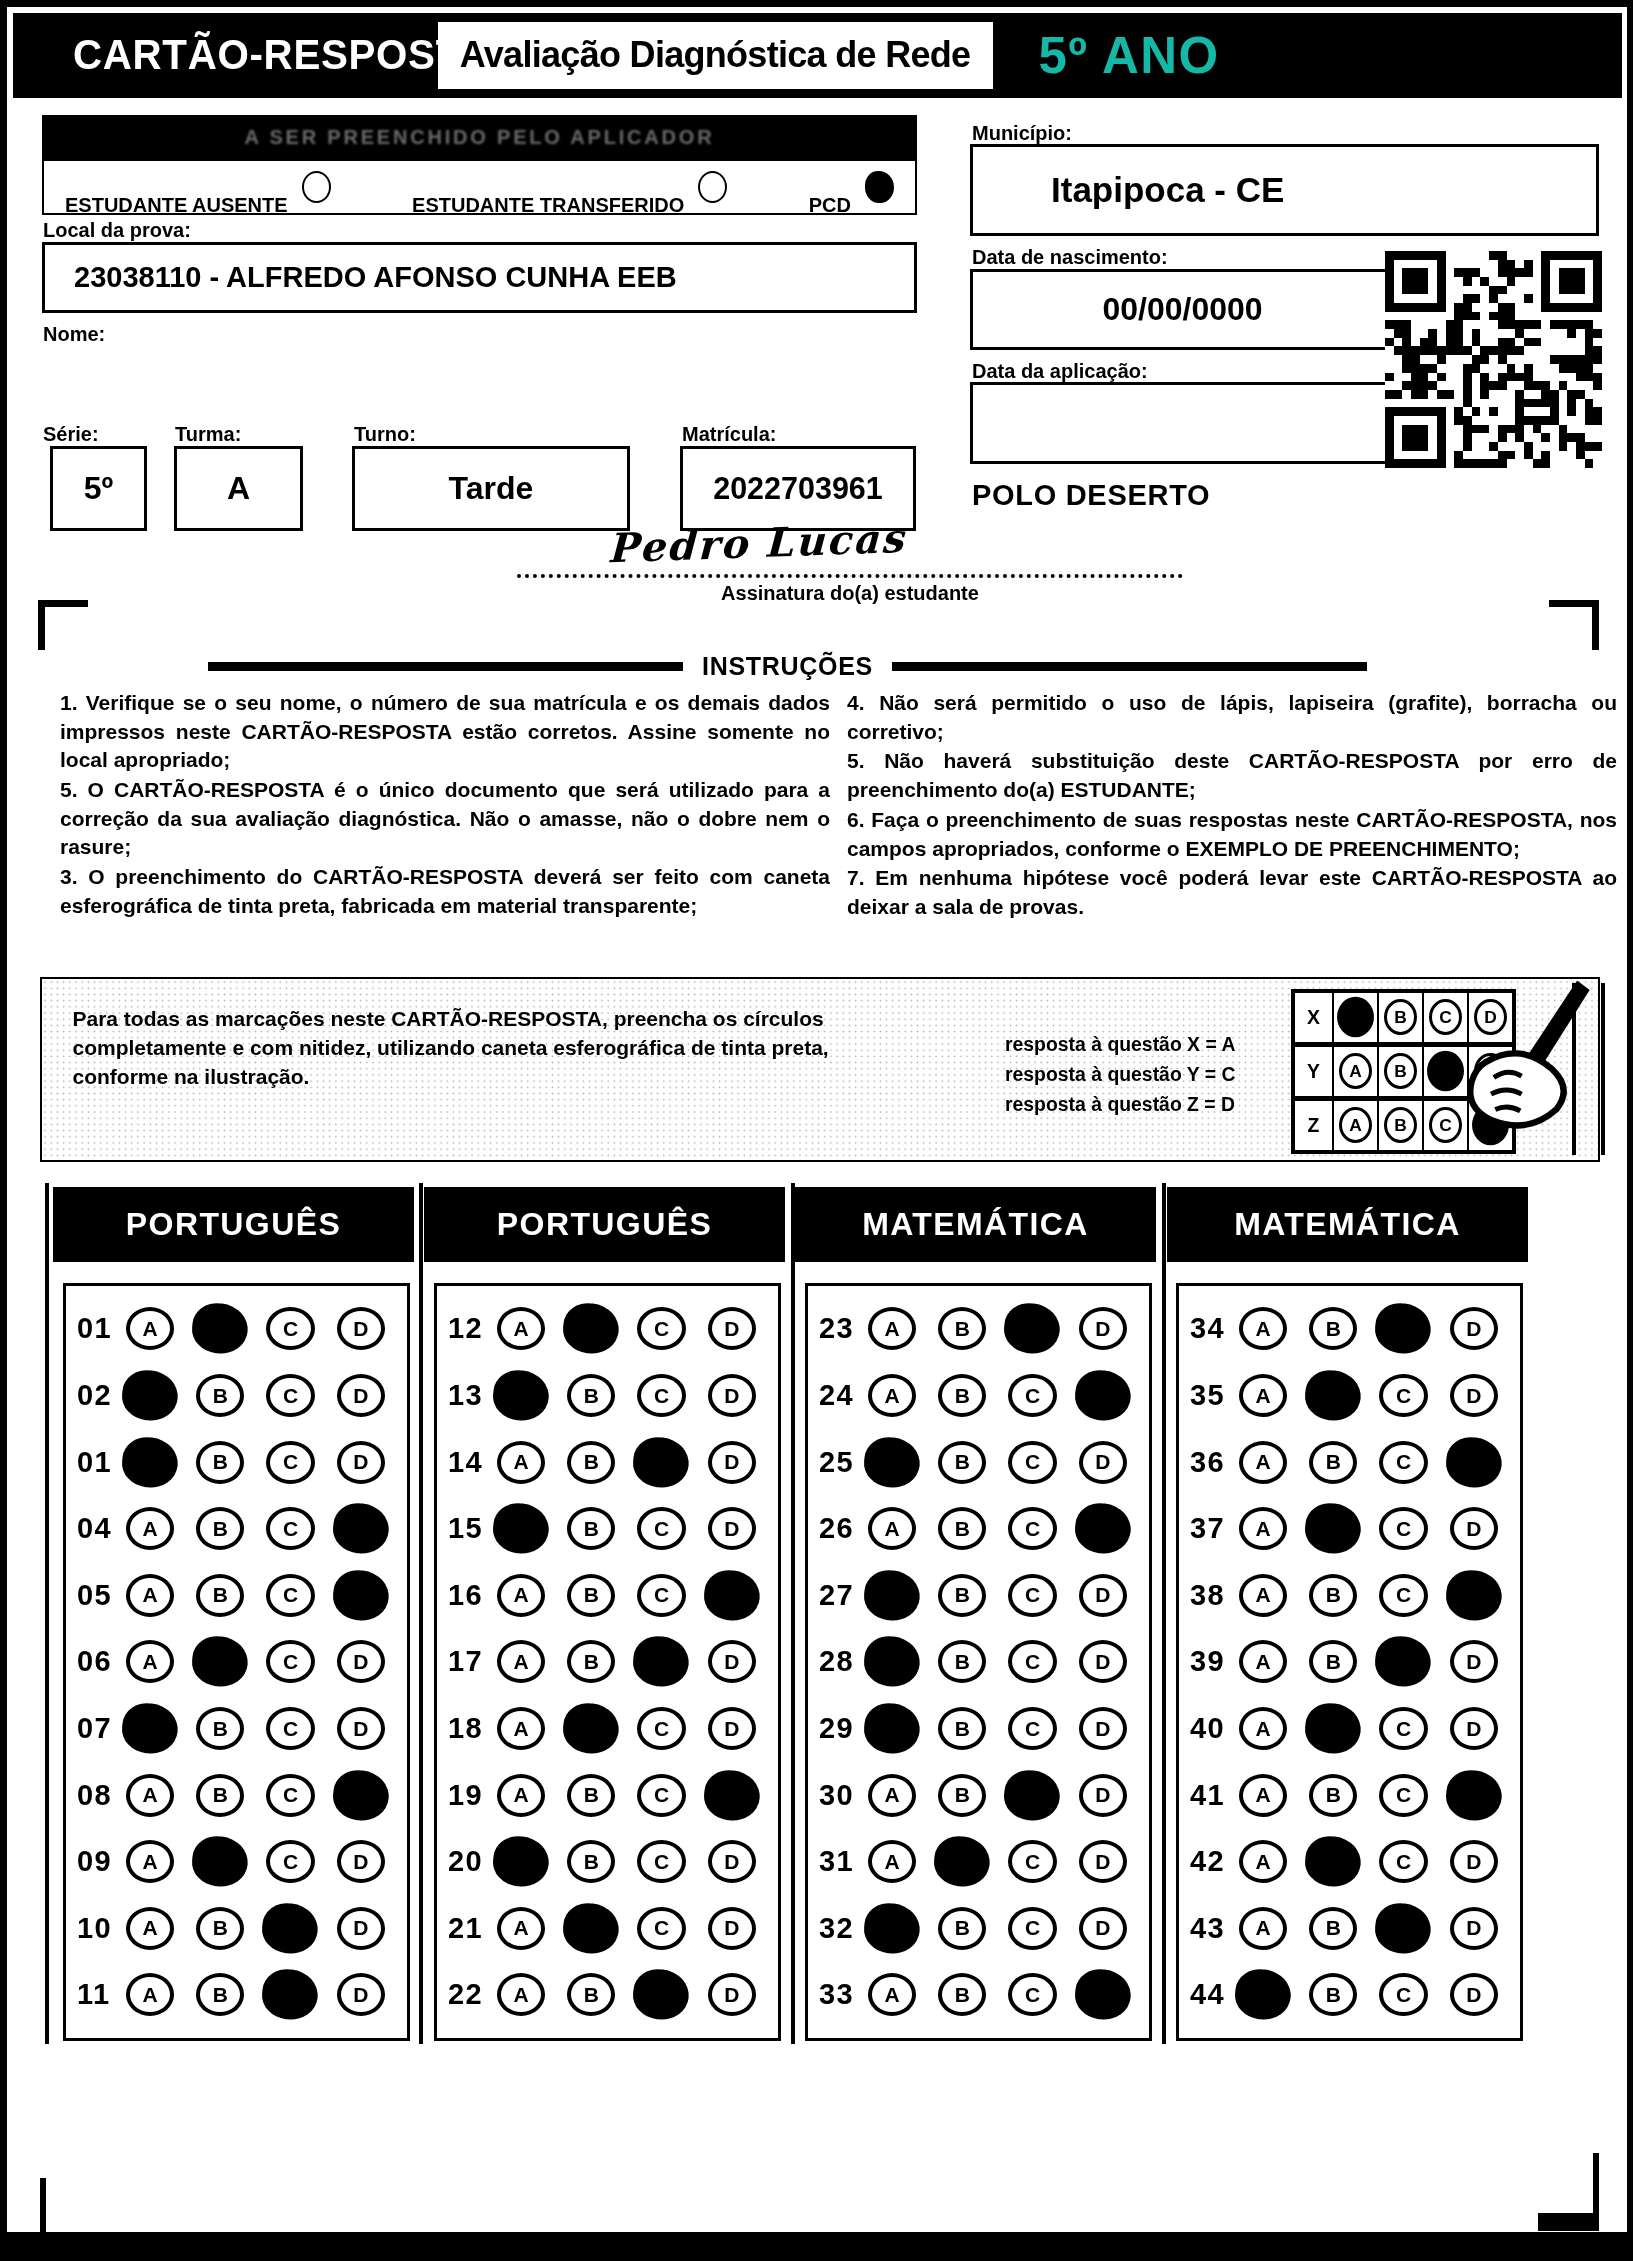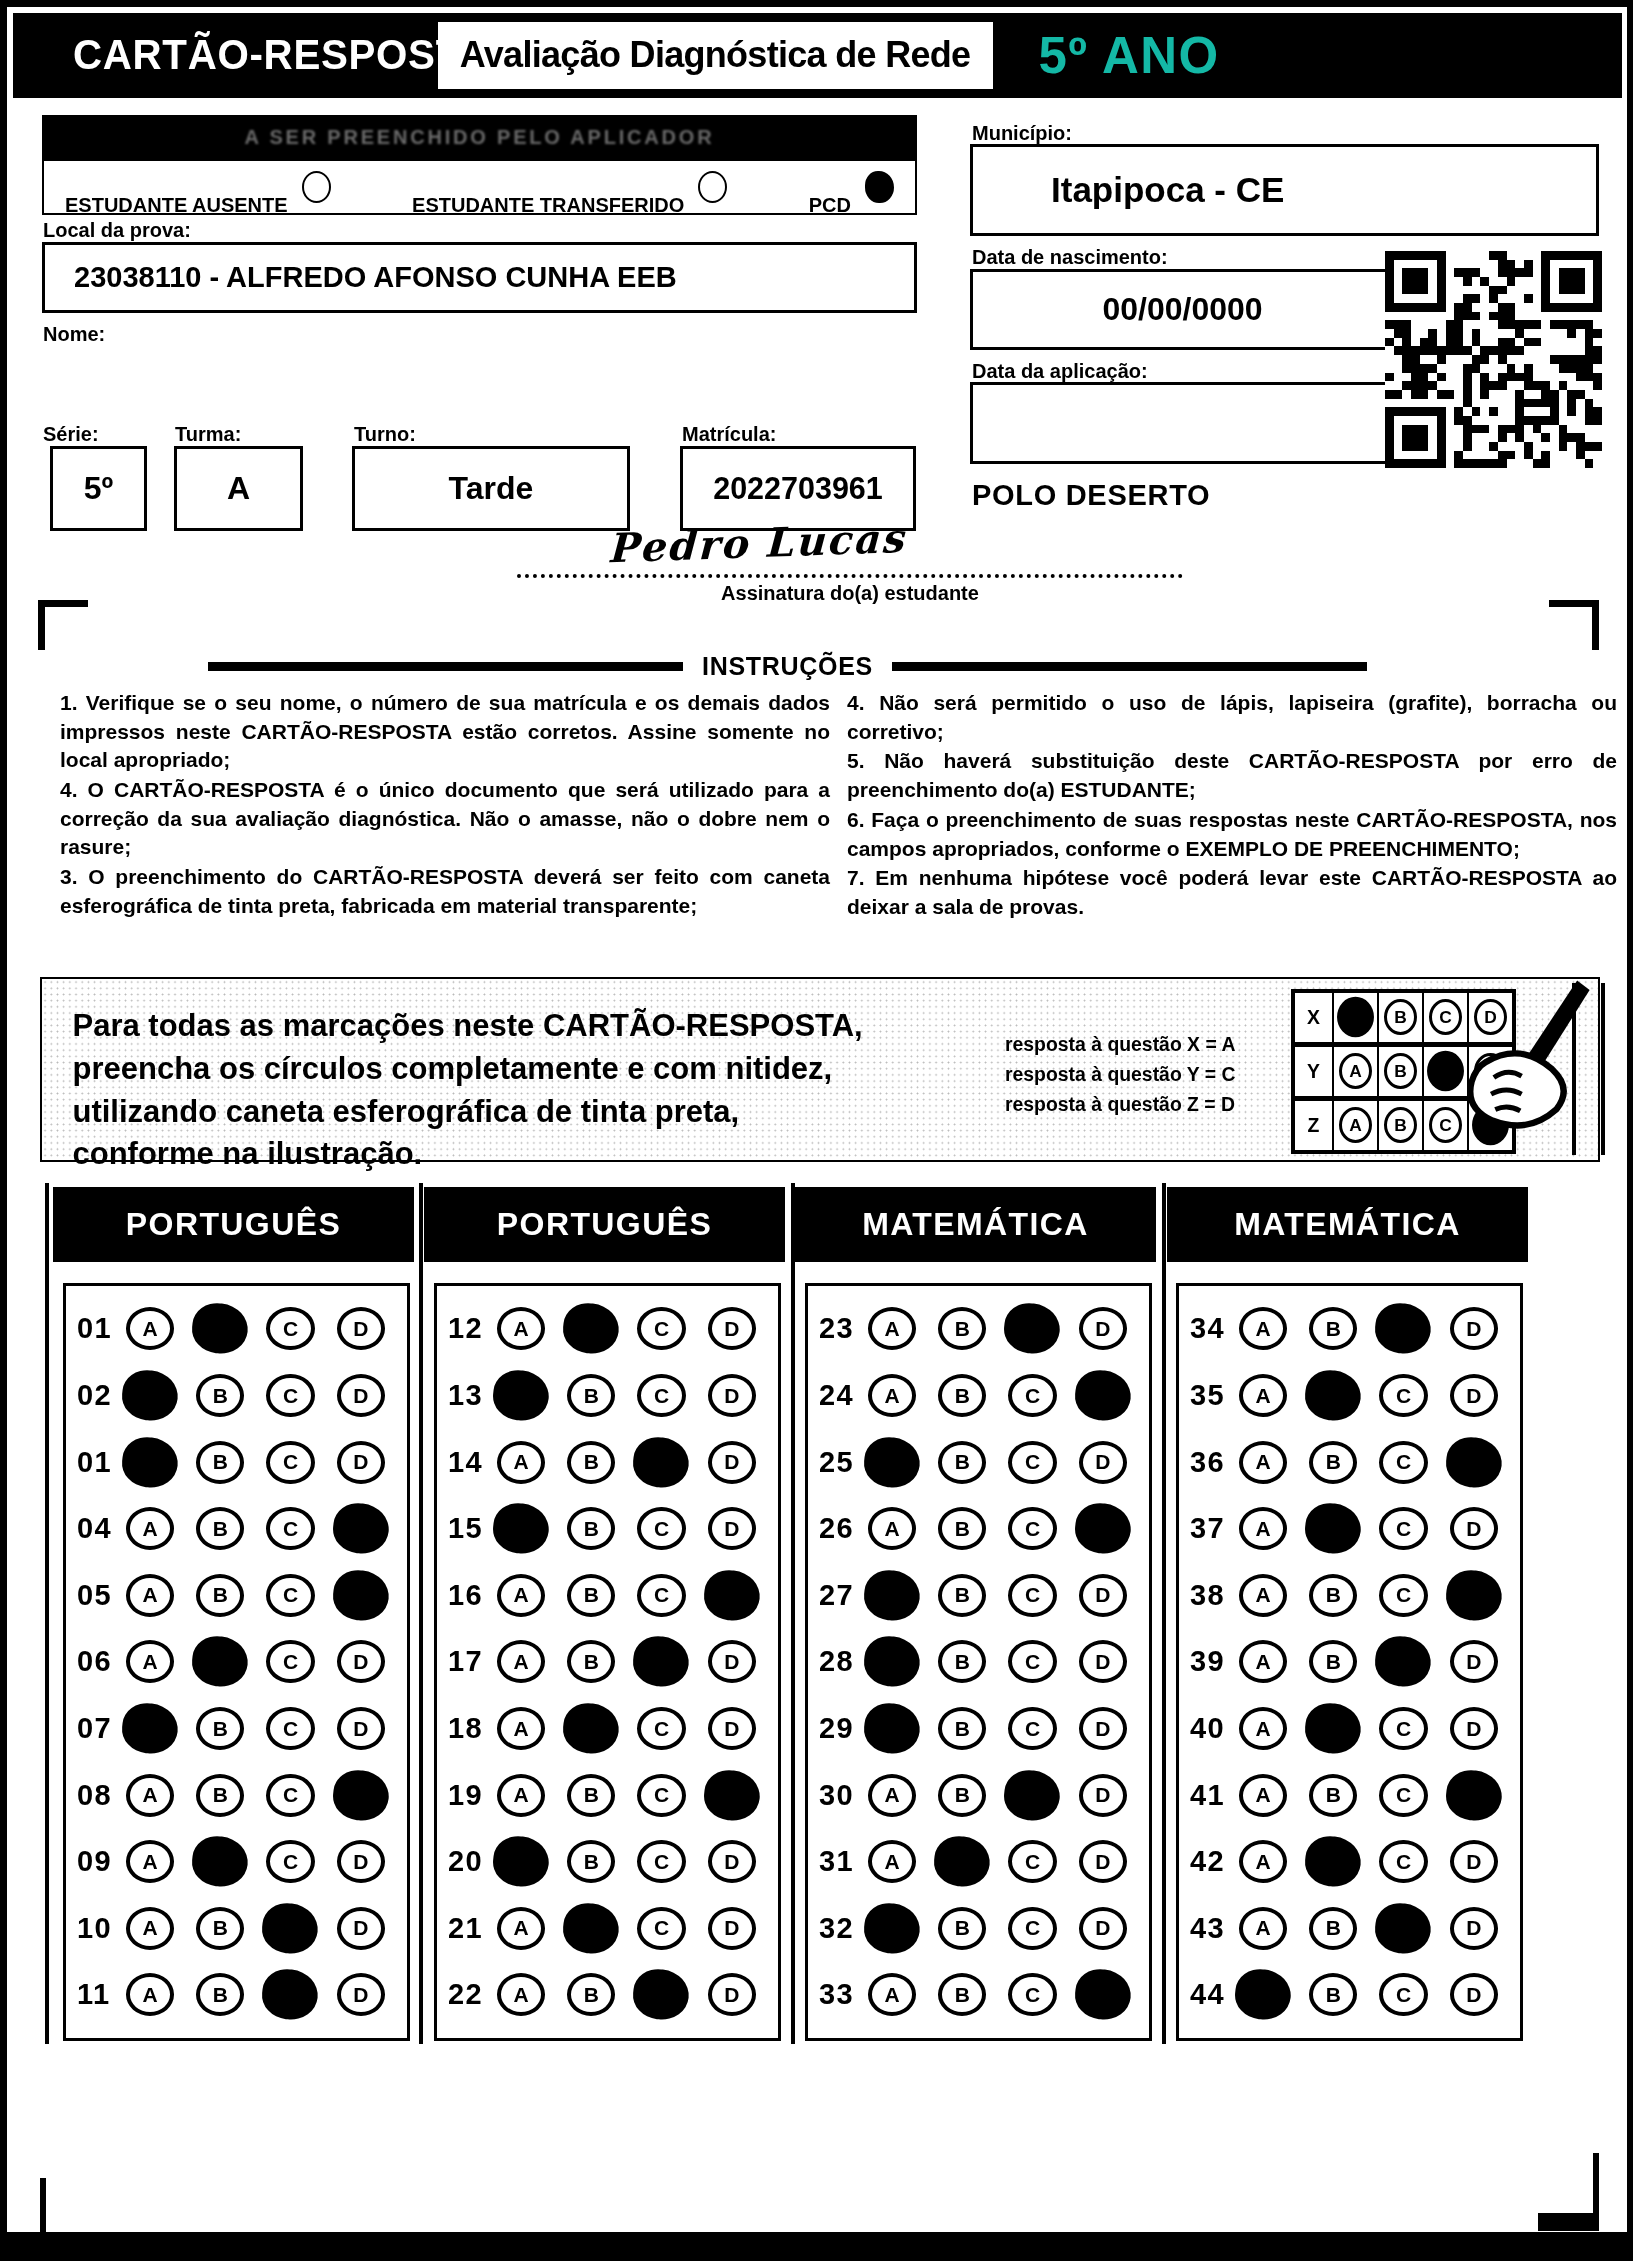--- a/index.html
+++ b/index.html
@@ -45,21 +45,21 @@
   
   .instr-title-row{left:201px;top:645px;width:1159px;display:flex;align-items:center;gap:19px;}
   .instr-line{height:8.3px;background:#000;flex:1;}
   .instr-title{font-size:25px;font-weight:bold;letter-spacing:0.7px;}
   .instr-cols{left:53px;top:682px;width:1557px;display:flex;gap:17px;}
   .instr-col{flex:1;font-size:21px;font-weight:bold;line-height:1.36;text-align:justify;}
   .instr-col p{margin:0 0 1.4px 0;}
   
   .example-box{left:33px;top:970px;width:1560px;height:185px;border:2.8px solid #000;box-sizing:border-box;
     background-image:radial-gradient(rgba(0,0,0,.28) 0.7px, transparent 1.1px);background-size:6.2px 6.2px;}
-  .example-text{left:30.5px;top:26px;width:812px;font-size:31px;font-weight:bold;line-height:1.38;}
+  .example-text{left:30.5px;top:26px;width:812px;font-size:21px;font-weight:bold;line-height:1.38;}
   .example-legend{left:963px;top:50px;font-size:19.4px;font-weight:bold;line-height:1.55;}
   .ex-grid{left:1249px;top:9.7px;border:4.2px solid #000;background:#fff;}
   .ex-row{display:flex;border-bottom:5.6px solid #000;}
   .ex-row:last-child{border-bottom:none;}
   .ex-cell{width:43px;height:49px;border-right:2.8px solid #000;display:flex;align-items:center;justify-content:center;}
   .ex-cell:last-child{border-right:none;}
   .ex-cell.lab{width:37px;font-size:19.4px;font-weight:bold;}
   .ex-bubble{width:33px;height:36px;border:3.5px solid #000;border-radius:50%;box-sizing:border-box;
     display:flex;align-items:center;justify-content:center;font-size:17.4px;font-weight:bold;}
   .ex-bubble.filled{background:#000;color:transparent;transform:scale(1.12);}
@@ -361,21 +361,21 @@
   <div class="abs corner corner-tr"></div>
 
   <div class="abs instr-title-row">
     <div class="instr-line"></div>
     <div class="instr-title">INSTRUÇÕES</div>
     <div class="instr-line"></div>
   </div>
   <div class="abs instr-cols">
     <div class="instr-col">
         <p>1. Verifique se o seu nome, o número de sua matrícula e os demais dados impressos neste CARTÃO-RESPOSTA estão corretos. Assine somente no local apropriado;</p>
-        <p>4. O CARTÃO-RESPOSTA é o único documento que será utilizado para a correção da sua avaliação diagnóstica. Não o amasse, não o dobre nem o rasure;</p>
+        <p>5. O CARTÃO-RESPOSTA é o único documento que será utilizado para a correção da sua avaliação diagnóstica. Não o amasse, não o dobre nem o rasure;</p>
         <p>3. O preenchimento do CARTÃO-RESPOSTA deverá ser feito com caneta esferográfica de tinta preta, fabricada em material transparente;</p>
       </div>
     <div class="instr-col">
         <p>4. Não será permitido o uso de lápis, lapiseira (grafite), borracha ou corretivo;</p>
         <p>5. Não haverá substituição deste CARTÃO-RESPOSTA por erro de preenchimento do(a) ESTUDANTE;</p>
         <p>6. Faça o preenchimento de suas respostas neste CARTÃO-RESPOSTA, nos campos apropriados, conforme o EXEMPLO DE PREENCHIMENTO;</p>
         <p>7. Em nenhuma hipótese você poderá levar este CARTÃO-RESPOSTA ao deixar a sala de provas.</p>
       </div>
   </div>
 

